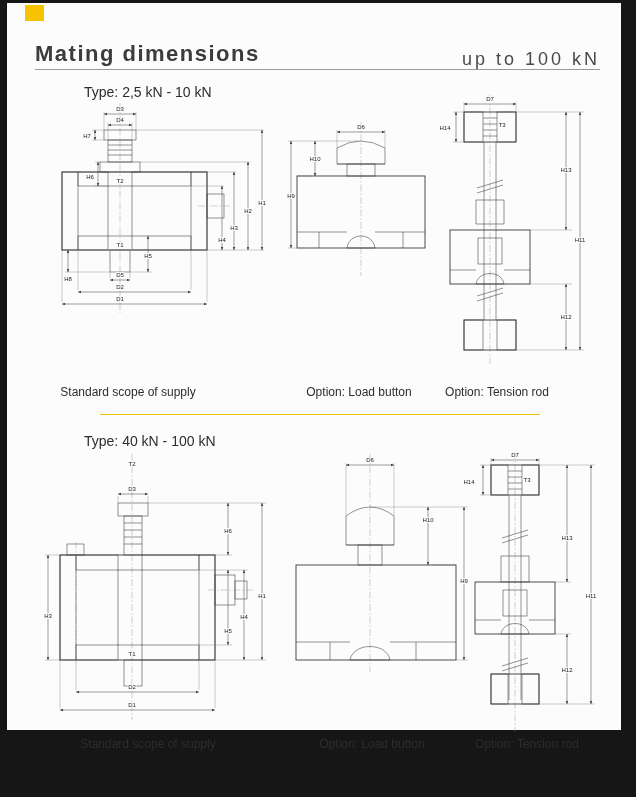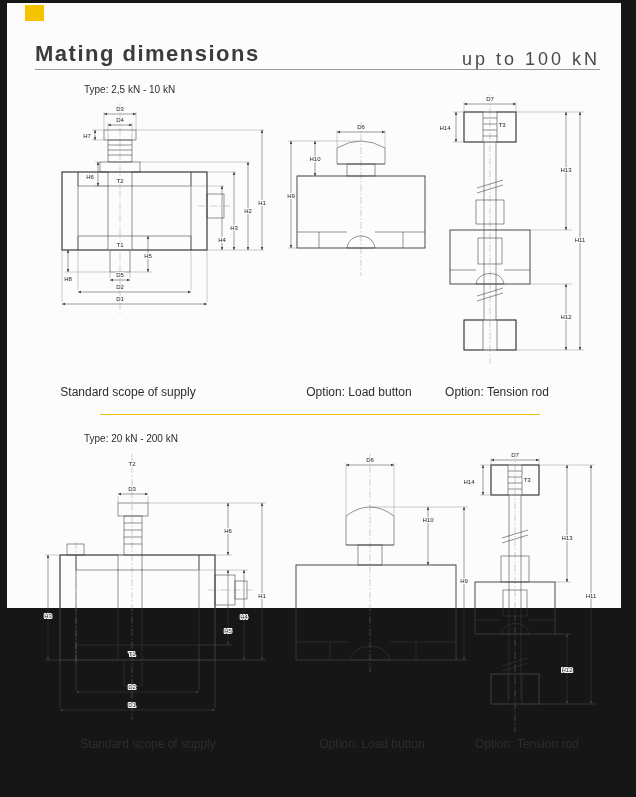--- a/index.html
+++ b/index.html
@@ -1,23 +1,23 @@
 <!DOCTYPE html>
 <html><head>
 <meta charset="utf-8">
 <style>
   html,body{margin:0;padding:0}
   body{width:636px;height:797px;background:#161616;position:relative;overflow:hidden;
        font-family:"Liberation Sans",sans-serif}
-  .page{position:absolute;left:7px;top:3px;width:614px;height:605px;background:#fcfcfc}
+  .page{position:absolute;left:7px;top:3px;width:614px;height:727px;background:#fcfcfc}
   .accent{position:absolute;left:18px;top:2px;width:19px;height:16px;background:#f6c300}
   .title{position:absolute;left:28px;top:38px;font-size:22px;font-weight:bold;color:#3c3c3c;letter-spacing:1.5px}
   .subtitle{position:absolute;right:21px;top:46px;font-size:18px;color:#4a4a4a;letter-spacing:3px}
   .rule{position:absolute;left:28px;top:66px;width:565px;height:1px;background:#9a9a9a}
-  .typelabel{position:absolute;font-size:10px;color:#2d2d2d}
+  .typelabel{position:absolute;font-size:14px;color:#2d2d2d}
   .caption{position:absolute;font-size:12px;color:#2d2d2d;transform:translateX(-50%);white-space:nowrap}
   .divider{position:absolute;left:93px;top:411px;width:440px;height:1px;background:#eebe00}
   svg{position:absolute}
   svg text{font-family:"Liberation Sans",sans-serif;font-size:6px;fill:#1c1c1c;text-anchor:middle;
            paint-order:stroke;stroke:#fcfcfc;stroke-width:2px;stroke-linejoin:round}
   .ol{fill:none;stroke:#3a3a3a;stroke-width:0.9}
   .ol2{fill:none;stroke:#3a3a3a;stroke-width:0.55}
   .dim{stroke:#3f3f3f;stroke-width:0.5;fill:none}
   .ext{stroke:#6e6e6e;stroke-width:0.35;fill:none}
   .cl{stroke:#8a8a8a;stroke-width:0.4;stroke-dasharray:7 2 1.5 2;fill:none}
@@ -172,21 +172,21 @@
       <text x="148" y="150">H11</text>
     </g>
   </svg>
 
   <div class="caption" style="left:121px;top:382px">Standard scope of supply</div>
   <div class="caption" style="left:352px;top:382px">Option: Load button</div>
   <div class="caption" style="left:490px;top:382px">Option: Tension rod</div>
 
   <div class="divider"></div>
 
-  <div class="typelabel" style="left:77px;top:430px">Type: 20 kN - 200 kN</div>
+  <div class="typelabel" style="left:77px;top:430px">Type: 40 kN - 100 kN</div>
 
   <svg width="252" height="285" style="left:33px;top:445px">
     <path class="cl" d="M92,6V272"></path>
     <g>
       <rect class="ol2" x="78" y="55" width="30" height="13" fill="url(#hch)"></rect>
       <rect class="ol2" x="84" y="68" width="18" height="39" fill="url(#hch)"></rect>
       <path class="ol2" d="M84,75H102M84,82H102M84,89H102M84,96H102"></path>
     </g>
     <g>
       <rect class="ol" x="20" y="107" width="155" height="105"></rect>

